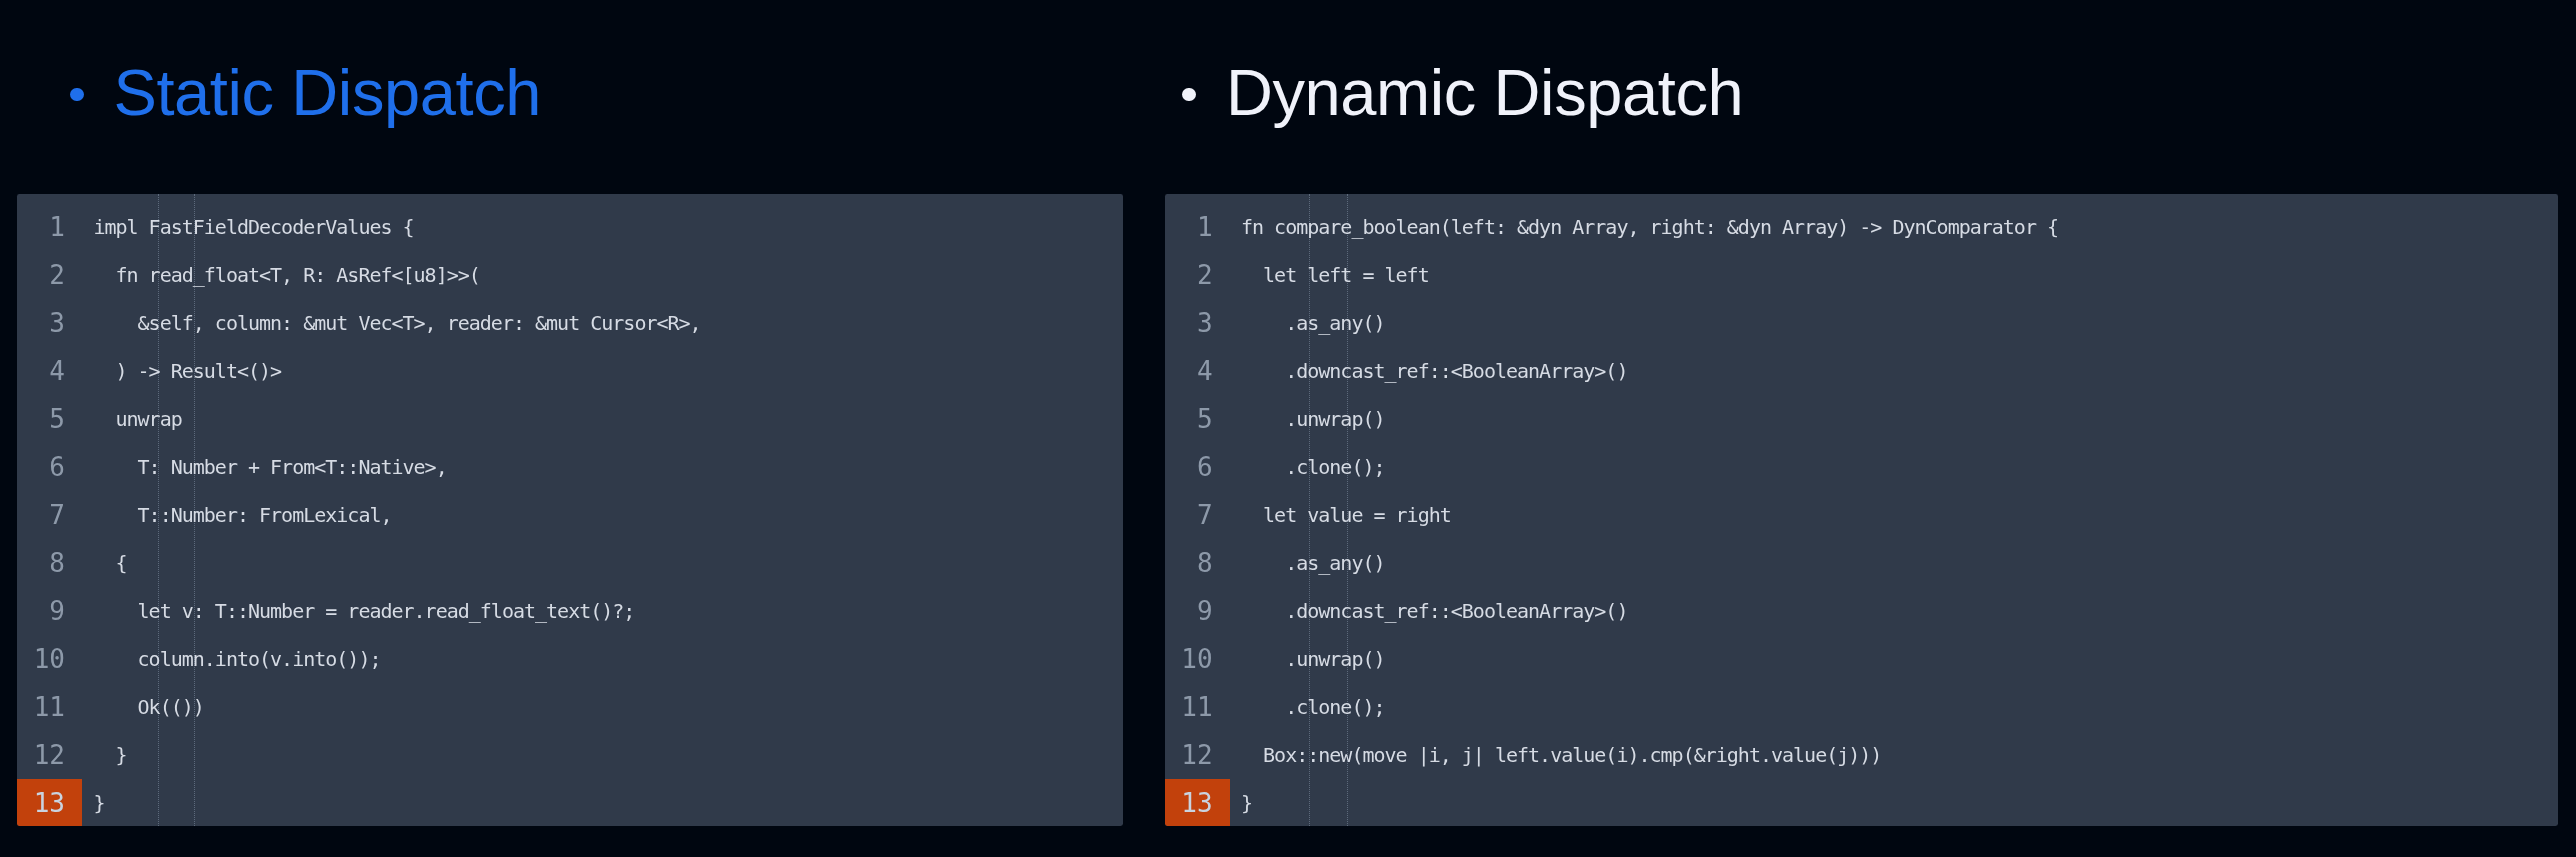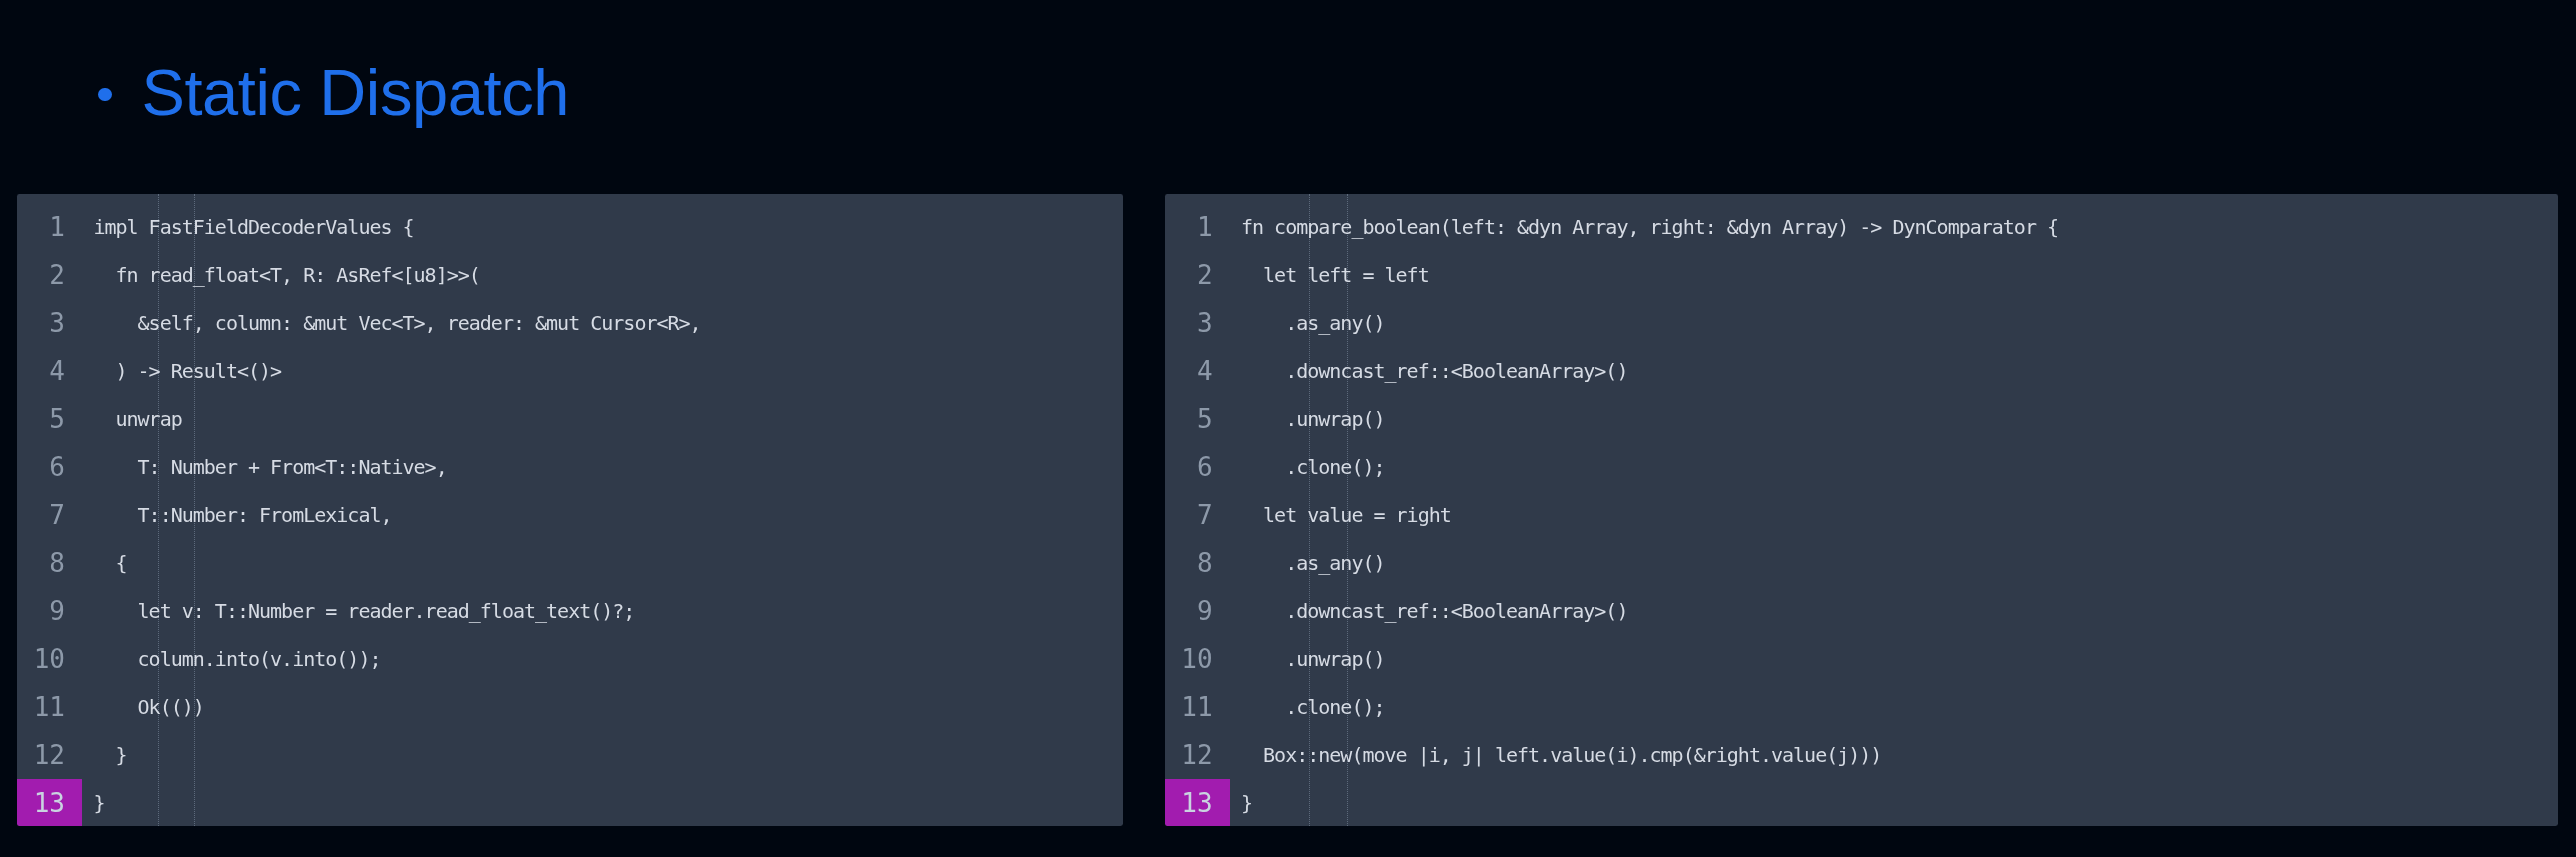--- a/index.html
+++ b/index.html
@@ -29,21 +29,21 @@
     width: 2576px;
     height: 184px;
     display: flex;
   }
   .heading-col {
     width: 1165px;
     display: flex;
     align-items: center;
     box-sizing: border-box;
   }
-  .heading-col.left  { padding-left: 98px; }
+  .heading-col.left  { padding-left: 70px; }
   .heading-col.right { padding-left: 17.4px; }
 
   .bullet-dot {
     width: 13.5px;
     height: 13.5px;
     border-radius: 50%;
     flex: 0 0 auto;
     margin-right: 30px;
     margin-top: 4.8px;
   }
@@ -92,21 +92,21 @@
     text-align: right;
     padding-right: 17.4px;
     box-sizing: border-box;
     font-family: "DejaVu Sans Mono", monospace;
     font-size: 26px;
     line-height: 48px;
     color: #8d99a9;
     user-select: none;
   }
   .code-row.highlight .gutter {
-    background: #a21caf;
+    background: #c2410c;
     color: #c9d3e0;
   }
   .code-text {
     flex: 1 1 auto;
     font-family: "DejaVu Sans Mono", monospace;
     font-size: 20px;
     line-height: 48px;
     color: #d6dbe4;
     white-space: pre;
     padding-left: 11px;
@@ -140,20 +140,24 @@
 
 <div class="slide">
 
   <div class="headings">
 
     <div class="heading-col left">
       <span class="bullet-dot" style="background: rgb(31, 111, 235);"></span>
       <span class="heading-text" style="color: rgb(31, 111, 235);">Static Dispatch</span>
     </div>
 
+    <div class="heading-col right">
+      <span class="bullet-dot" style="background: rgb(240, 242, 250);"></span>
+      <span class="heading-text" style="color: rgb(240, 242, 250);">Dynamic Dispatch</span>
+    </div>
 
   </div>
 
   <div class="panels">
 
     <div class="code-panel left">
       <div class="guide-layer">
         <div class="guide g1"></div>
         <div class="guide g2"></div>
       </div>

